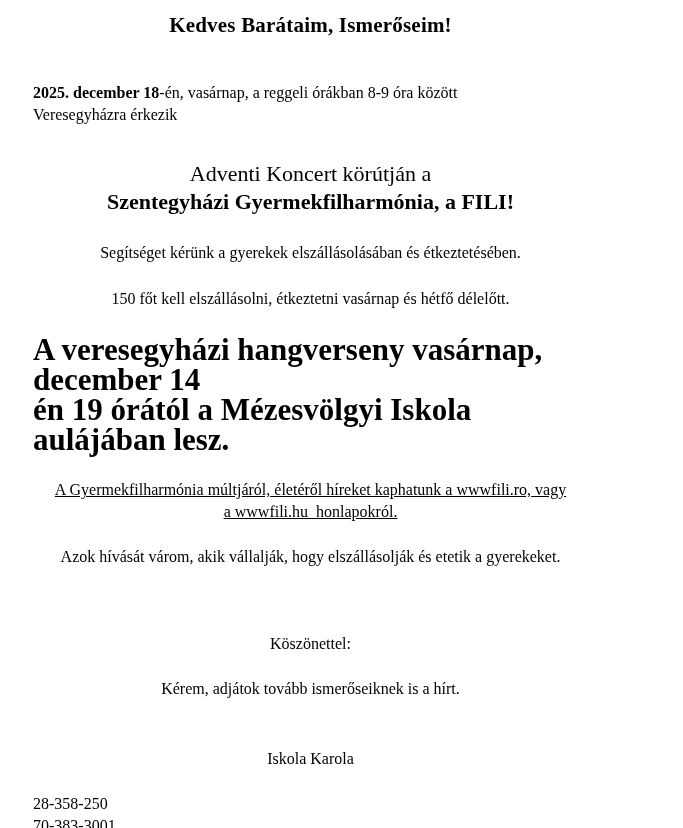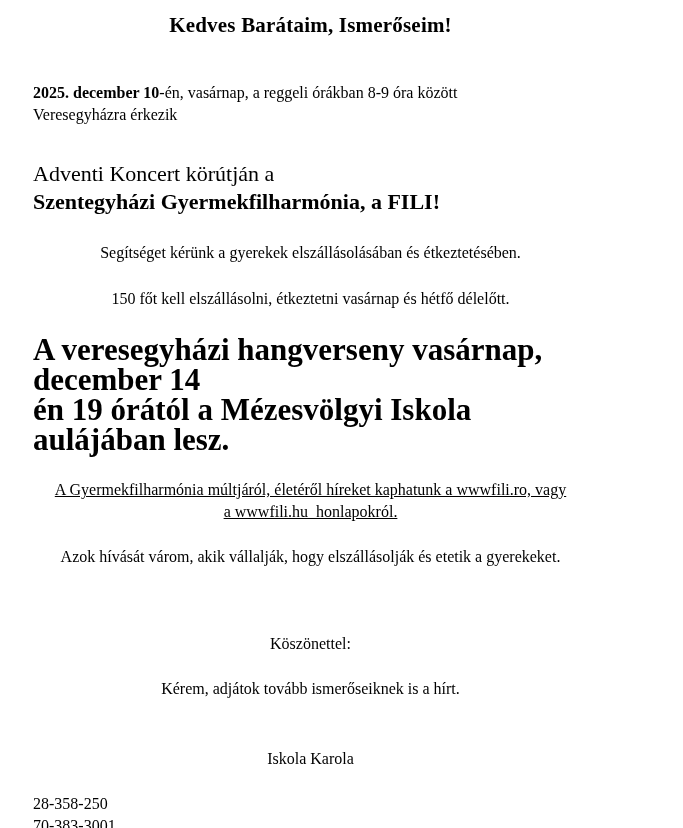--- a/index.html
+++ b/index.html
@@ -27,21 +27,21 @@
   }
   .intro {
     margin: 44px 0 0 0;
     line-height: 22px;
   }
   .intro .lead-bold {
     font-weight: bold;
   }
   .event-heading {
     margin: 34px 0 0 0;
-    text-align: left;
+    text-align: center;
     font-size: 22px;
     line-height: 28px;
   }
   .event-heading .line2 {
     font-weight: bold;
   }
   .para {
     margin: 0;
     line-height: 21px;
     text-align: center;
@@ -68,21 +68,21 @@
   }
 </style>
 </head>
 <body>
 
 <div class="page">
 
   <h1 class="doc-title">Kedves Barátaim, Ismerőseim!</h1>
 
   <p class="intro">
-    <span class="lead-bold">2025. december 10</span><span>-én, vasárnap, a reggeli órákban 8-9 óra között</span><br>
+    <span class="lead-bold">2025. december 18</span><span>-én, vasárnap, a reggeli órákban 8-9 óra között</span><br>
     <span>Veresegyházra érkezik</span>
   </p>
 
   <div class="event-heading">
     <div class="line1">Adventi Koncert körútján a</div>
     <div class="line2">Szentegyházi Gyermekfilharmónia, a FILI!</div>
   </div>
 
   <p class="para para-help">Segítséget kérünk a gyerekek elszállásolásában és étkeztetésében.</p>
 

